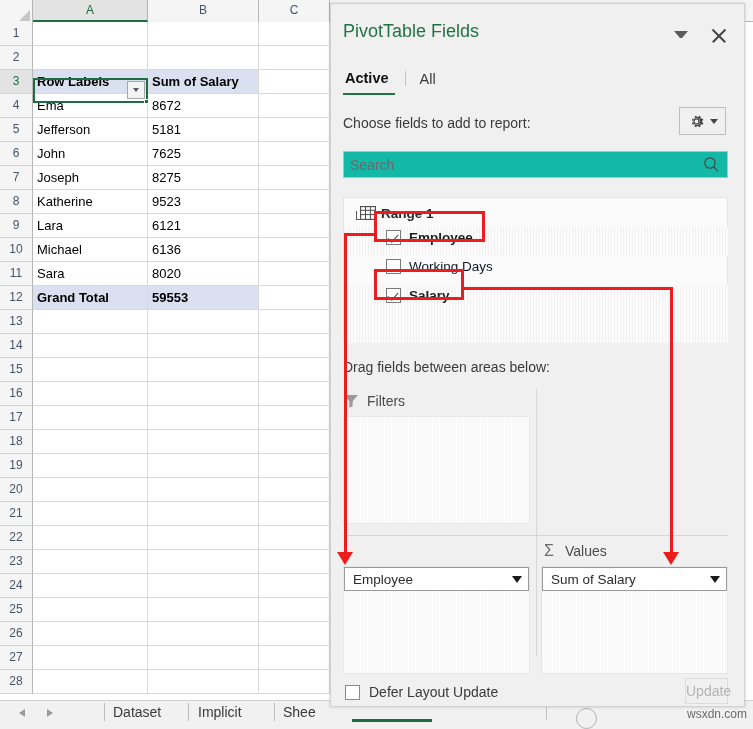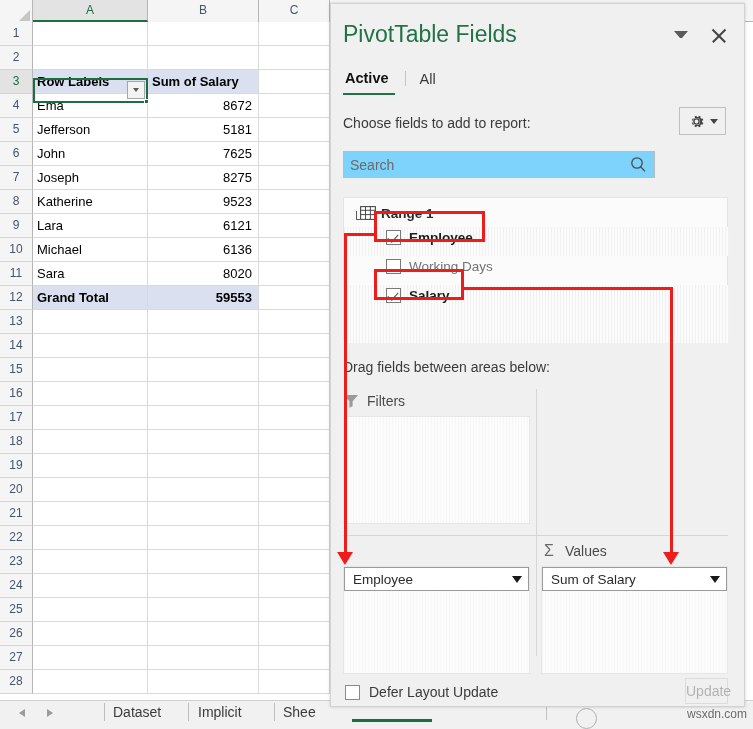--- a/index.html
+++ b/index.html
@@ -27,21 +27,21 @@
   .colhead.active { background: #e3e3e3; color: #1f6b44; border-bottom: 2px solid #1e6c41; }
 
   .rowhead { position: absolute; left: 0; width: 33px; height: 24px; line-height: 23px;
     text-align: center; font-size: 12px; color: #44546a; background: #f5f5f5;
     border-bottom: 1px solid #d4d4d4; border-right: 1px solid #b6b6b6; }
   .rowhead.active { background: #e3e3e3; color: #1f6b44; font-weight: normal; }
 
   .gridcell { position: absolute; height: 24px; line-height: 23px; font-size: 13px;
     color: #000; border-right: 1px solid #d9d9d9; border-bottom: 1px solid #d9d9d9;
     background: #fff; padding: 0 4px; overflow: hidden; white-space: nowrap; }
-  .gridcell.num { text-align: right; padding-right: 6px; }
+  .gridcell.num { text-align: left; padding-right: 6px; }
   .gridcell.hdr { background: #dae0f0; font-weight: bold; }
   .gridcell.total { background: #dae0f0; font-weight: bold; }
 
   .selbox { position: absolute; border: 2px solid #1e6c41; pointer-events: none; }
   .selhandle { position: absolute; width: 5px; height: 5px; background: #1e6c41;
     border: 1px solid #fff; }
   .filterbtn { position: absolute; width: 18px; height: 18px; background: #f3f3f3;
     border: 1px solid #a6a6a6; display: flex; align-items: center; justify-content: center; }
   .filterbtn i { border-style: solid; border-width: 4px 3.5px 0 3.5px;
     border-color: #5a5a5a transparent transparent transparent; display: block; }
@@ -60,21 +60,21 @@
     font-size: 14px; color: #3a3a3a; white-space: nowrap; }
   .activetabline { position: absolute; left: 352px; top: 719px; width: 80px; height: 3px; background: #1e6c41; }
   .statusdiv { position: absolute; left: 546px; top: 706px; width: 1px; height: 14px; background: #c2c2c2; }
   .statuscircle { position: absolute; left: 576px; top: 708px; width: 21px; height: 21px;
     border: 1px solid #b0b0b0; border-radius: 50%; }
   .watermark { position: absolute; right: 6px; top: 707px; font-size: 12px; color: #6b6b6b; }
 
   
   .panel { position: absolute; left: 330px; top: 3px; width: 415px; height: 704px;
     background: #f0f0f0; border: 1px solid #d2d2d2; box-shadow: 0 0 3px rgba(0,0,0,.18); }
-  .panel-title { position: absolute; left: 12px; top: 17px; font-size: 23px; color: #217346; }
+  .panel-title { position: absolute; left: 12px; top: 17px; font-size: 18px; color: #217346; }
   .panel-caret { position: absolute; right: 56px; top: 27px; width: 14px; height: 10px; cursor: pointer; }
   .panel-caret i { display: block; border-style: solid; border-width: 7px 6px 0 6px;
     border-color: #5b5b5b transparent transparent transparent; }
   .panel-close { position: absolute; right: 14px; top: 21px; width: 22px; height: 22px; cursor: pointer; }
   .panel-close::before, .panel-close::after { content: ""; position: absolute;
     left: 2px; top: 10px; width: 18px; height: 1.6px; background: #444; }
   .panel-close::before { transform: rotate(45deg); }
   .panel-close::after { transform: rotate(-45deg); }
 
   .tabs { position: absolute; left: 12px; top: 64px; display: flex; align-items: center; }
@@ -83,42 +83,42 @@
   .tabsep { width: 1px; height: 15px; background: #c4c4c4; margin: 0 12px 6px 10px; }
 
   .chooselbl { position: absolute; left: 12px; top: 111px; font-size: 14px; color: #3a3a3a; }
   .gearbox { position: absolute; right: 18px; top: 103px; width: 47px; height: 28px;
     border: 1px solid #bfbfbf; background: #f0f0f0; display: flex; align-items: center;
     justify-content: center; gap: 4px; cursor: pointer; }
   .gearbox svg { display: block; }
   .gearcaret { border-style: solid; border-width: 5px 4px 0 4px;
     border-color: #444 transparent transparent transparent; }
 
-  .searchbox { position: absolute; left: 12px; top: 147px; width: 312px; height: 27px;
-    border: 1px solid #bcbcbc; background: #7dd3fc; }
+  .searchbox { position: absolute; left: 12px; top: 147px; width: 385px; height: 27px;
+    border: 1px solid #bcbcbc; background: #14b8a6; }
   .searchinput { width: 350px; height: 25px; border: 0; outline: 0; padding: 0 6px;
     font-size: 14px; color: #3a3a3a; font-family: "Liberation Sans", sans-serif; background: transparent; }
   .searchinput::placeholder { color: #6a6a6a; opacity: 1; }
   .searchicon { position: absolute; right: 6px; top: 3px; }
 
   .fieldlist { position: absolute; left: 12px; top: 193px; width: 385px; height: 143px;
     background: #fbfbfb; border: 1px solid #e4e4e4; }
   .fl-stripe { position: absolute; left: 0; width: 385px; height: 29px;
     background: repeating-linear-gradient(90deg,#f1f1f1 0 1px,#fbfbfb 1px 3px); }
   .tree-toggle { position: absolute; left: 6px; top: 7px; width: 10px; height: 10px; cursor: pointer; }
   .tree-toggle::before { content: ""; position: absolute; left: 0; bottom: 0;
     width: 8px; height: 8px; border-left: 1.4px solid #5a5a5a; border-bottom: 1.4px solid #5a5a5a; }
   .src-row { position: absolute; left: 0; top: 0; height: 20px; display: flex; align-items: center; gap: 5px; }
   .src-name { font-size: 13.5px; font-weight: bold; color: #2b2b2b; }
   .field-row { position: absolute; display: flex; align-items: center; gap: 8px; cursor: pointer; }
   .cb { width: 15px; height: 15px; border: 1px solid #7a7a7a; background: #fff;
     position: relative; flex: none; }
   .cb.checked::after { content: ""; position: absolute; left: 3px; top: 1px; width: 5px; height: 9px;
     border: solid #4a4a4a; border-width: 0 1.8px 1.8px 0; transform: rotate(42deg); }
-  .field-lbl { font-size: 13.5px; color: #737373; }
+  .field-lbl { font-size: 13.5px; color: #0f172a; }
   .field-lbl.on { font-weight: bold; color: #1d1d1d; }
 
   .dragnote { position: absolute; left: 12px; top: 355px; font-size: 14px; color: #3a3a3a; }
   .areas { position: absolute; left: 12px; top: 385px; width: 385px; height: 285px; }
   .area { position: absolute; width: 187px; height: 135px; }
   .area-hd { display: flex; align-items: center; gap: 8px; height: 24px; }
   .area-title { font-size: 14px; color: #4a4a4a; }
   .area-body { position: absolute; left: 0; top: 27px; width: 187px; height: 108px;
     background: repeating-linear-gradient(90deg,#f6f6f6 0 1px,#fcfcfc 1px 3px);
     border: 1px solid #e6e6e6; }

